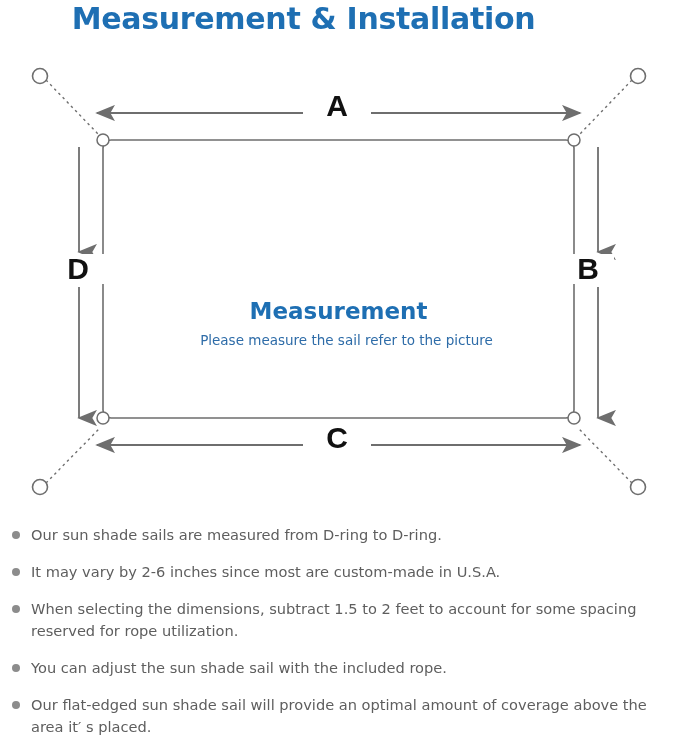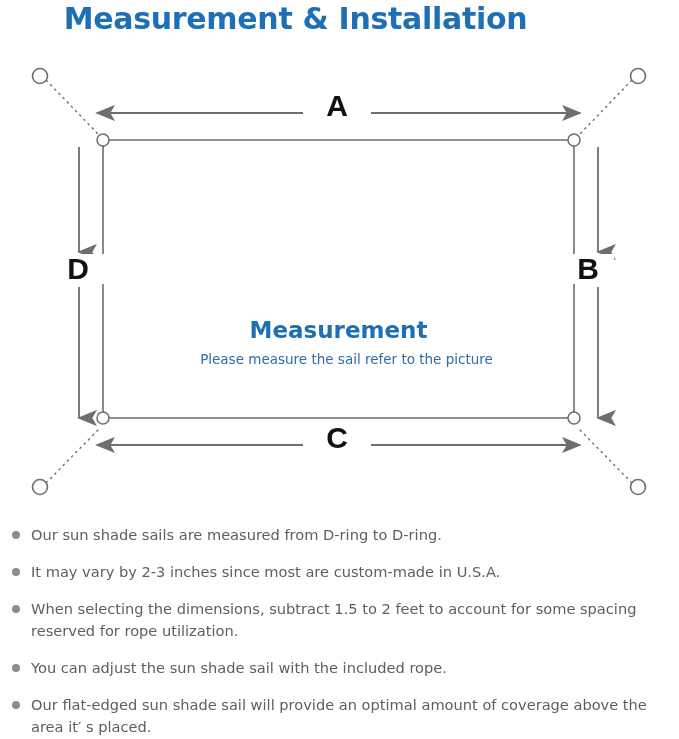--- a/index.html
+++ b/index.html
@@ -18,21 +18,21 @@
   .page {
     position: relative;
     width: 679px;
     height: 739px;
     background: #ffffff;
   }
 
   
   .title {
     position: absolute;
-    left: 0;
+    left: 8px;
     top: 0;
     width: 591px;
     text-align: center;
     font-family: "DejaVu Sans", sans-serif;
     font-size: 30px;
     font-weight: bold;
     letter-spacing: -0.3px;
     color: #1E6FB3;
     line-height: 38px;
     white-space: nowrap;
@@ -47,21 +47,21 @@
     height: 470px;
   }
   .diagram svg {
     display: block;
   }
 
   
   .center-block {
     position: absolute;
     left: 103px;
-    top: 156px;
+    top: 137px;
     width: 471px;
     height: 278px;
     display: flex;
     flex-direction: column;
     align-items: center;
     justify-content: center;
     pointer-events: none;
   }
   .center-title {
     font-family: "DejaVu Sans", sans-serif;
@@ -202,21 +202,21 @@
     <div class="dim-letter dim-d">D</div>
   </div>
 
   <div class="notes">
     <div class="note">
       <span class="bullet"></span>
       <span>Our sun shade sails are measured from D-ring to D-ring.</span>
     </div>
     <div class="note">
       <span class="bullet"></span>
-      <span>It may vary by 2-3 inches since most are custom-made in U.S.A.</span>
+      <span>It may vary by 2-6 inches since most are custom-made in U.S.A.</span>
     </div>
     <div class="note">
       <span class="bullet"></span>
       <span>When selecting the dimensions, subtract 1.5 to 2 feet to account for some spacing reserved for rope utilization.</span>
     </div>
     <div class="note">
       <span class="bullet"></span>
       <span>You can adjust the sun shade sail with the included rope.</span>
     </div>
     <div class="note">

